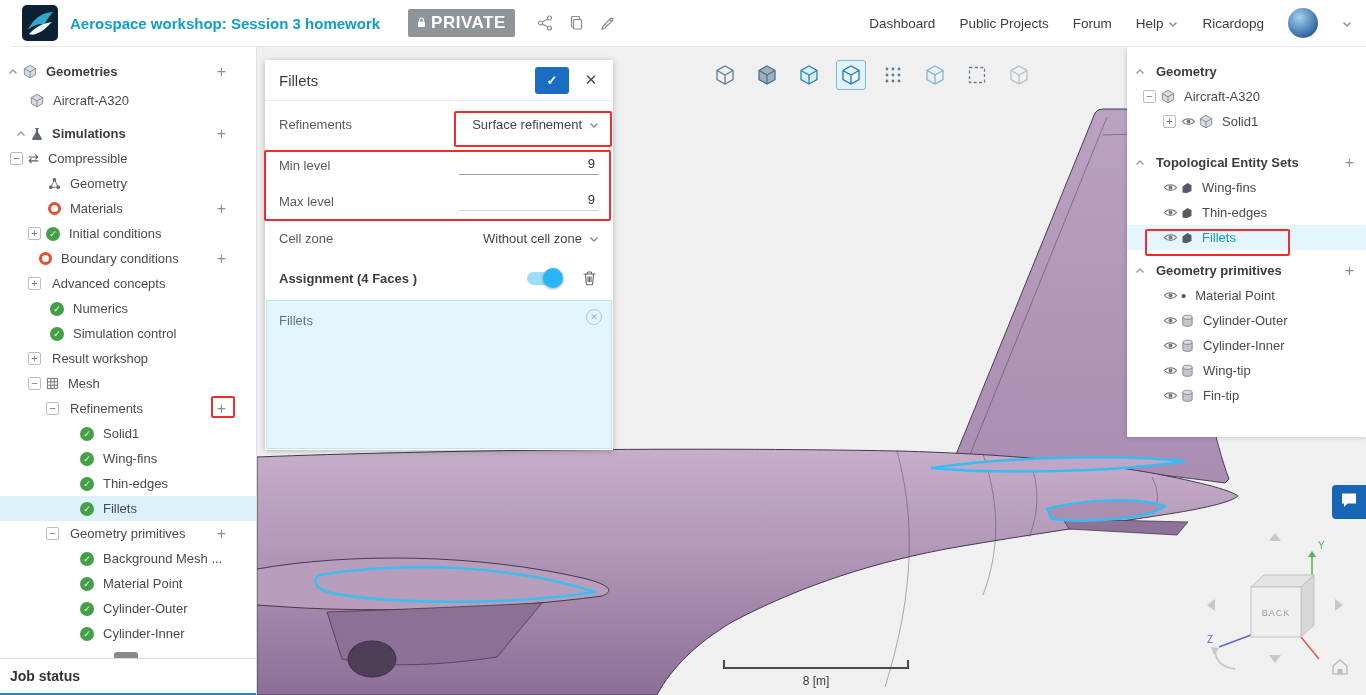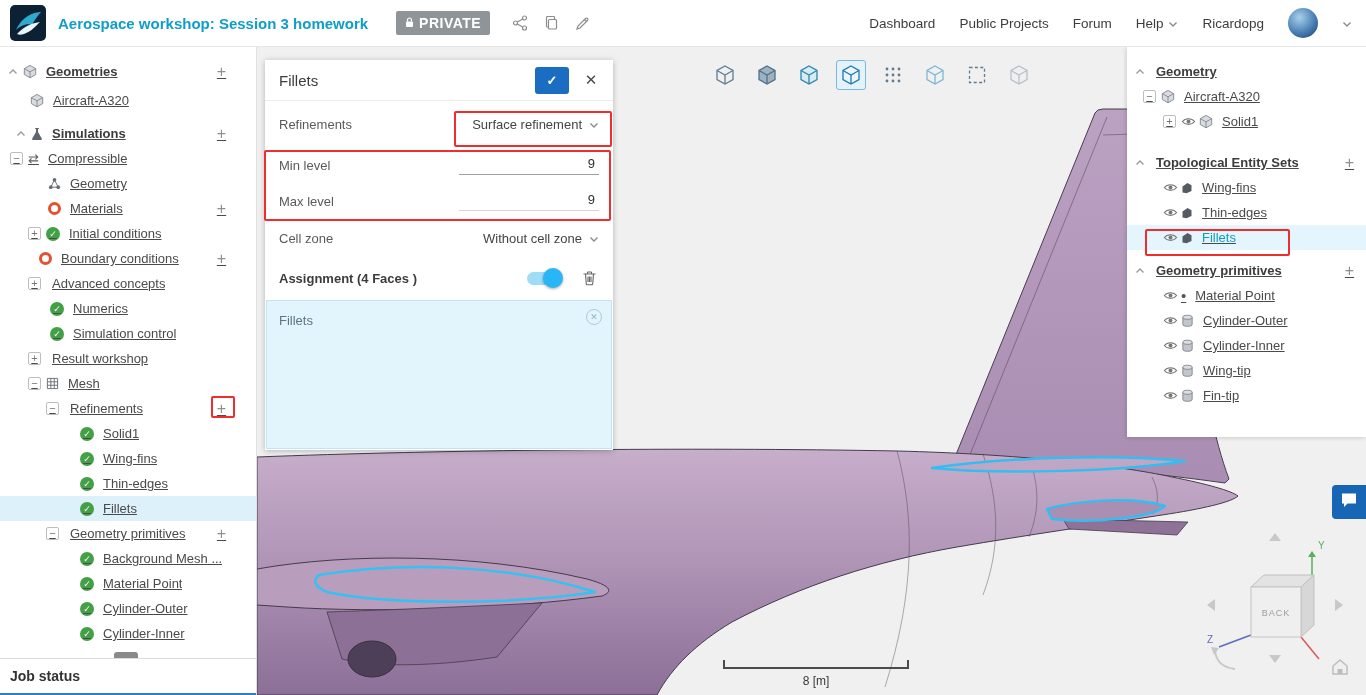--- a/index.html
+++ b/index.html
@@ -1,36 +1,36 @@
 <!DOCTYPE html>
 <html><head>
 <meta charset="utf-8">
 <style>
   html,body{margin:0;padding:0;width:1366px;height:695px;overflow:hidden;
     font-family:"Liberation Sans",sans-serif;background:#fff;position:relative;}
   *{box-sizing:border-box;}
 
   
-  #app-header{position:absolute;top:0;left:0;right:0;height:47px;background:#fff;
+  #app-header{position:absolute;top:0;left:12px;right:0;height:47px;background:#fff;
     border-bottom:1px solid #e6e6e6;display:flex;align-items:center;padding:0 14px 0 10px;z-index:30;}
   .logo{width:36px;height:36px;margin-right:12px;flex:none;cursor:pointer;}
   .htitle{font-size:15px;font-weight:bold;color:#0f9dc9;margin-right:28px;white-space:nowrap;cursor:pointer;}
-  .badge{background:#8f9499;color:#fff;font-size:14px;font-weight:bold;letter-spacing:.5px;
+  .badge{background:#8f9499;color:#fff;font-size:17px;font-weight:bold;letter-spacing:.5px;
     border-radius:2px;padding:4px 9px;display:flex;align-items:center;gap:5px;margin-right:22px;}
   .hicon{margin-right:16px;cursor:pointer;display:flex;align-items:center;}
   .topnav{margin-left:auto;display:flex;align-items:center;gap:24px;font-size:13.5px;color:#3d3d3d;}
   .topnav a{cursor:pointer;display:flex;gap:5px;white-space:nowrap;}
   .avatar{width:30px;height:30px;border-radius:50%;flex:none;cursor:pointer;
     background:radial-gradient(circle at 38% 32%,#a8d0ea,#4a7fb5 55%,#153a64);}
 
   
   #left-sidebar{position:absolute;top:47px;left:0;width:257px;bottom:0;background:#fff;
     border-right:1px solid #e0e0e0;z-index:10;overflow:hidden;}
   .tree{padding-top:12px;}
-  .trow{display:flex;align-items:center;height:25px;font-size:13px;color:#4a4a4a;cursor:pointer;white-space:nowrap;text-decoration:underline;}
+  .trow{display:flex;align-items:center;height:25px;font-size:13px;color:#4a4a4a;cursor:pointer;white-space:nowrap;}
   .trow.selected{background:#ddf1fb;}
   .trow.bold .tlabel{font-weight:bold;color:#3c3c3c;}
   .trow.teal .tlabel{color:#0d9cc4;}
   .tlabel{margin-left:6px;overflow:hidden;text-overflow:ellipsis;}
   .caret{margin-right:5px;display:flex;flex:none;}
   .expander{width:13px;height:13px;border:1px solid #bdbdbd;border-radius:2px;font-size:11px;
     line-height:10px;text-align:center;color:#757575;background:#fff;margin-right:5px;flex:none;}
   .ticon{margin-right:3px;display:flex;align-items:center;flex:none;}
   .chk{width:14px;height:14px;border-radius:50%;background:#43a047;color:#fff;font-size:9px;
     line-height:14px;text-align:center;display:inline-block;}

